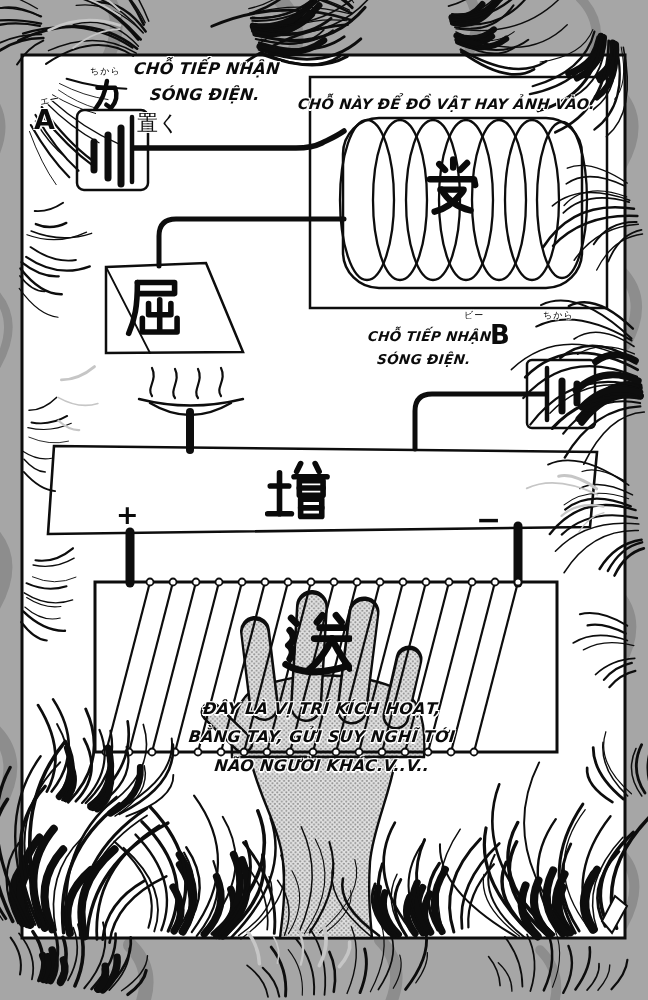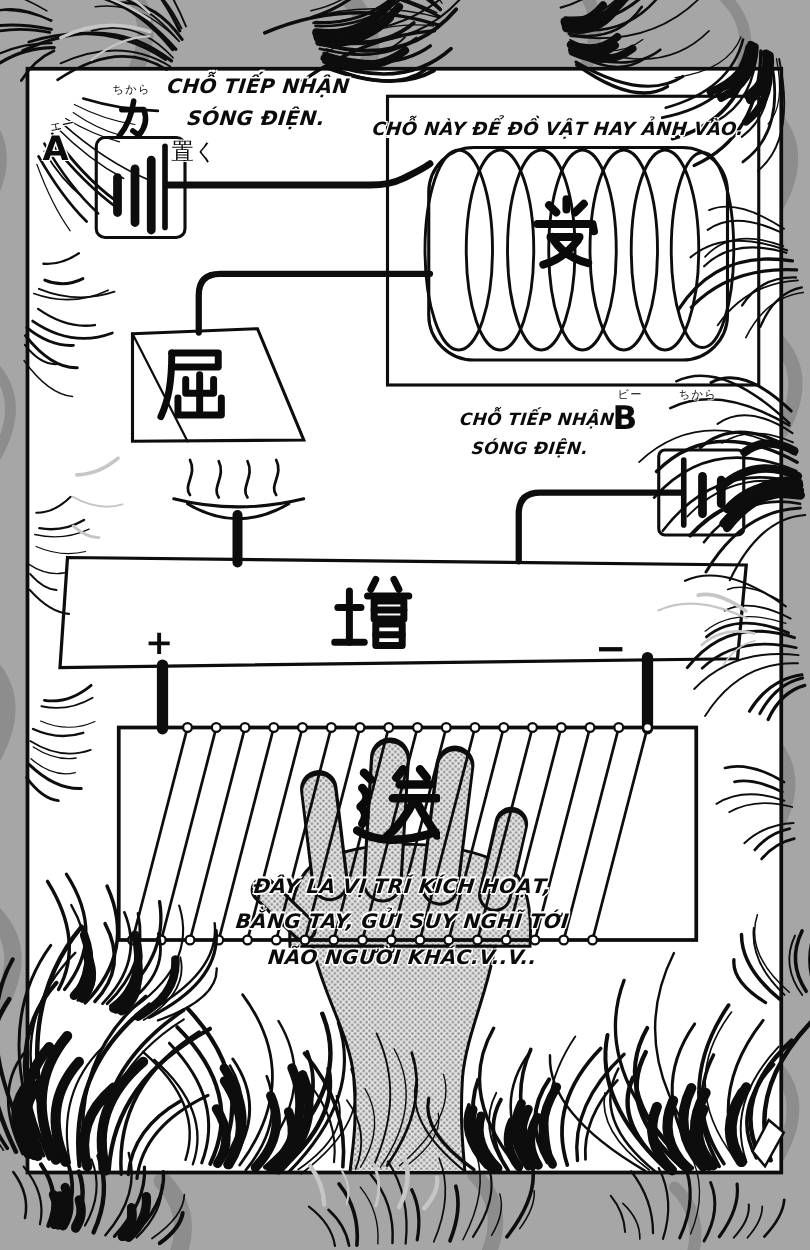--- a/index.html
+++ b/index.html
@@ -19,22 +19,22 @@
   .cap-s2{left:186px;top:728px;width:272px;font-size:16px;}
   .cap-s3{left:200px;top:757px;width:244px;font-size:16px;}
   .plain{position:absolute;color:#0b0b0b;font-style:normal;transform:none;
          text-shadow:1px 1px 0 #fff,-1px -1px 0 #fff,1px -1px 0 #fff,-1px 1px 0 #fff;}
   .lbl-a{left:34px;top:104px;font-size:27px;font-weight:bold;}
   .lbl-b{left:490px;top:320px;font-size:26px;font-weight:bold;}
   .kana{font-size:9px;letter-spacing:1px;}
   .f-a{left:90px;top:65px;}
   .f-ae{left:40px;top:94px;transform:rotate(-12deg);}
   .f-b{left:543px;top:309px;}
-  .f-bi{left:494px;top:309px;}
-  .oku{left:137px;top:109px;font-size:18px;text-align:right;}
+  .f-bi{left:464px;top:309px;}
+  .oku{left:137px;top:109px;font-size:21px;text-align:right;}
   .sign{position:absolute;color:#0b0b0b;font-weight:bold;font-style:normal;}
   .plus{left:116px;top:499px;font-size:27px;}
   .minus{left:476px;top:502px;font-size:30px;}
   .kanji{position:absolute;}
   .kanji svg{display:block;}
   .kanji path{stroke:#0a0a0a;fill:none;stroke-linecap:round;stroke-linejoin:round;}
   .k-char{position:absolute;left:0;top:0;opacity:0;font-size:8px;}
   .k-riki-a{left:92px;top:76px;}
   .k-ju{left:423px;top:151px;}
   .k-kutsu{left:125px;top:274px;}

